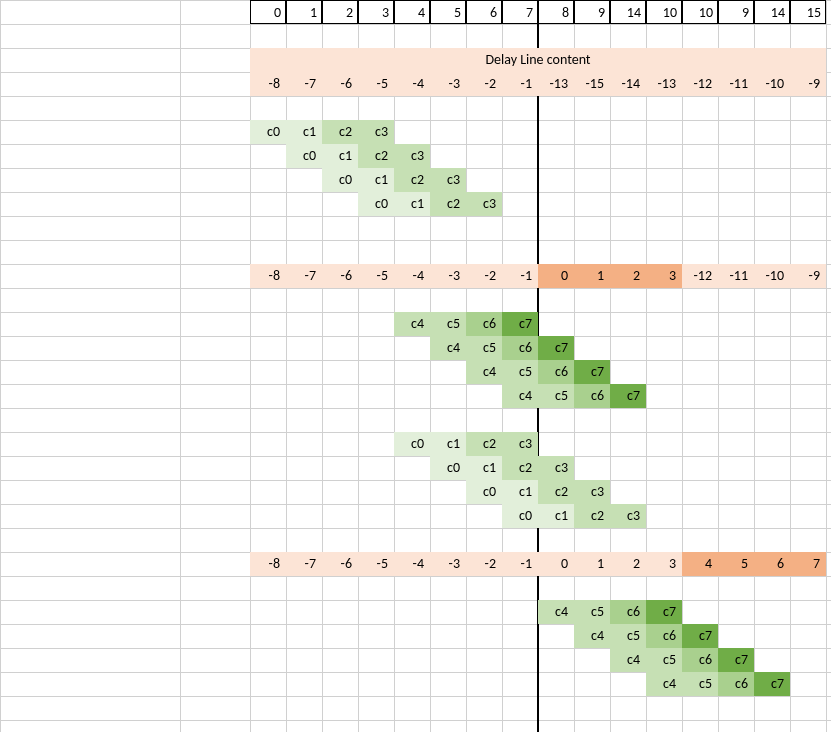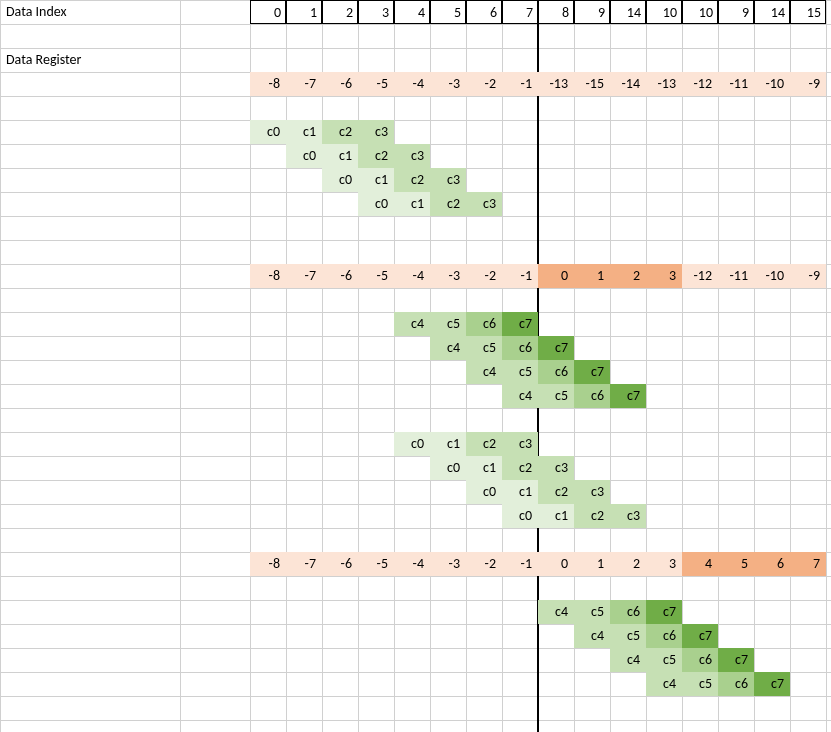--- a/index.html
+++ b/index.html
@@ -109,38 +109,37 @@
       <div class="gl-h" style="top: 552px;"></div>
       <div class="gl-h" style="top: 576px;"></div>
       <div class="gl-h" style="top: 600px;"></div>
       <div class="gl-h" style="top: 624px;"></div>
       <div class="gl-h" style="top: 648px;"></div>
       <div class="gl-h" style="top: 672px;"></div>
       <div class="gl-h" style="top: 696px;"></div>
       <div class="gl-h" style="top: 720px;"></div>
     </div>
   <div class="vdiv" id="vdiv" style="left: 537px;"></div>
-<div class="cell lbl" style="left: 2px; top: 0px; width: 180px; height: 24px; line-height: 24px;">Data Index</div>
     <div class="cell hcell idx" style="left: 250px; top: 0px; width: 36px; height: 24px; line-height: 24px;">0</div>
     <div class="cell hcell idx" style="left: 286px; top: 0px; width: 36px; height: 24px; line-height: 24px;">1</div>
     <div class="cell hcell idx" style="left: 322px; top: 0px; width: 36px; height: 24px; line-height: 24px;">2</div>
     <div class="cell hcell idx" style="left: 358px; top: 0px; width: 36px; height: 24px; line-height: 24px;">3</div>
     <div class="cell hcell idx" style="left: 394px; top: 0px; width: 36px; height: 24px; line-height: 24px;">4</div>
     <div class="cell hcell idx" style="left: 430px; top: 0px; width: 36px; height: 24px; line-height: 24px;">5</div>
     <div class="cell hcell idx" style="left: 466px; top: 0px; width: 36px; height: 24px; line-height: 24px;">6</div>
     <div class="cell hcell idx" style="left: 502px; top: 0px; width: 36px; height: 24px; line-height: 24px;">7</div>
     <div class="cell hcell idx" style="left: 538px; top: 0px; width: 36px; height: 24px; line-height: 24px;">8</div>
     <div class="cell hcell idx" style="left: 574px; top: 0px; width: 36px; height: 24px; line-height: 24px;">9</div>
     <div class="cell hcell idx" style="left: 610px; top: 0px; width: 36px; height: 24px; line-height: 24px;">14</div>
     <div class="cell hcell idx" style="left: 646px; top: 0px; width: 36px; height: 24px; line-height: 24px;">10</div>
     <div class="cell hcell idx" style="left: 682px; top: 0px; width: 36px; height: 24px; line-height: 24px;">10</div>
     <div class="cell hcell idx" style="left: 718px; top: 0px; width: 36px; height: 24px; line-height: 24px;">9</div>
     <div class="cell hcell idx" style="left: 754px; top: 0px; width: 36px; height: 24px; line-height: 24px;">14</div>
     <div class="cell hcell idx" style="left: 790px; top: 0px; width: 36px; height: 24px; line-height: 24px;">15</div>
-    <div class="cell lbl" style="left: 2px; top: 48px; width: 180px; height: 24px; line-height: 24px;">Data Register</div>
+    <div class="cell ccell peach0" style="left: 250px; top: 48px; width: 576px; height: 24px; line-height: 24px;">Delay Line content</div>
     <div class="cell peach0" style="left: 250px; top: 72px; width: 576px; height: 24px; line-height: 24px;"></div>
     <div class="cell dcell" style="left: 250px; top: 72px; width: 36px; height: 24px; line-height: 24px;">-8</div>
     <div class="cell dcell" style="left: 286px; top: 72px; width: 36px; height: 24px; line-height: 24px;">-7</div>
     <div class="cell dcell" style="left: 322px; top: 72px; width: 36px; height: 24px; line-height: 24px;">-6</div>
     <div class="cell dcell" style="left: 358px; top: 72px; width: 36px; height: 24px; line-height: 24px;">-5</div>
     <div class="cell dcell" style="left: 394px; top: 72px; width: 36px; height: 24px; line-height: 24px;">-4</div>
     <div class="cell dcell" style="left: 430px; top: 72px; width: 36px; height: 24px; line-height: 24px;">-3</div>
     <div class="cell dcell" style="left: 466px; top: 72px; width: 36px; height: 24px; line-height: 24px;">-2</div>
     <div class="cell dcell" style="left: 502px; top: 72px; width: 36px; height: 24px; line-height: 24px;">-1</div>
     <div class="cell dcell" style="left: 538px; top: 72px; width: 36px; height: 24px; line-height: 24px;">-13</div>

